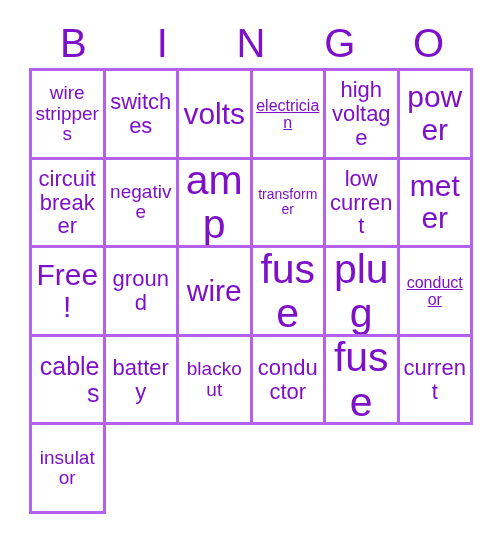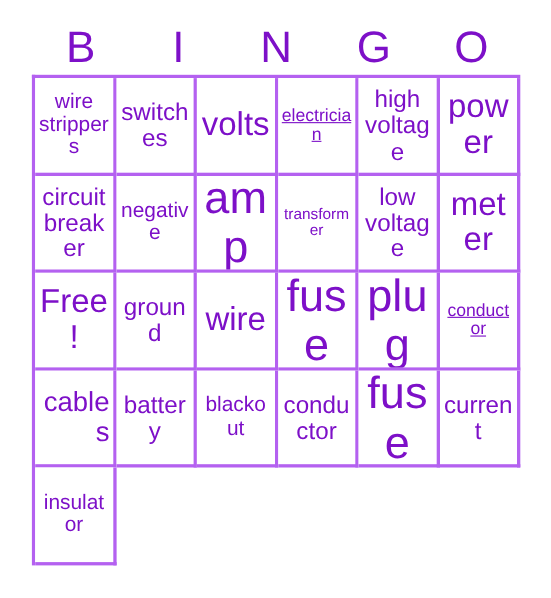--- a/index.html
+++ b/index.html
@@ -128,21 +128,21 @@
       <div class="cell">
         <span class="cell-text fs-md">negative</span>
       </div>
       <div class="cell">
         <span class="cell-text fs-huge">amp</span>
       </div>
       <div class="cell">
         <span class="cell-text fs-xs">transformer</span>
       </div>
       <div class="cell">
-        <span class="cell-text fs-lg">low voltage</span>
+        <span class="cell-text fs-lg">low current</span>
       </div>
       <div class="cell">
         <span class="cell-text fs-xxl">meter</span>
       </div>
       <div class="cell">
         <span class="cell-text fs-xxl">Free!</span>
       </div>
       <div class="cell">
         <span class="cell-text fs-lg">ground</span>
       </div>

